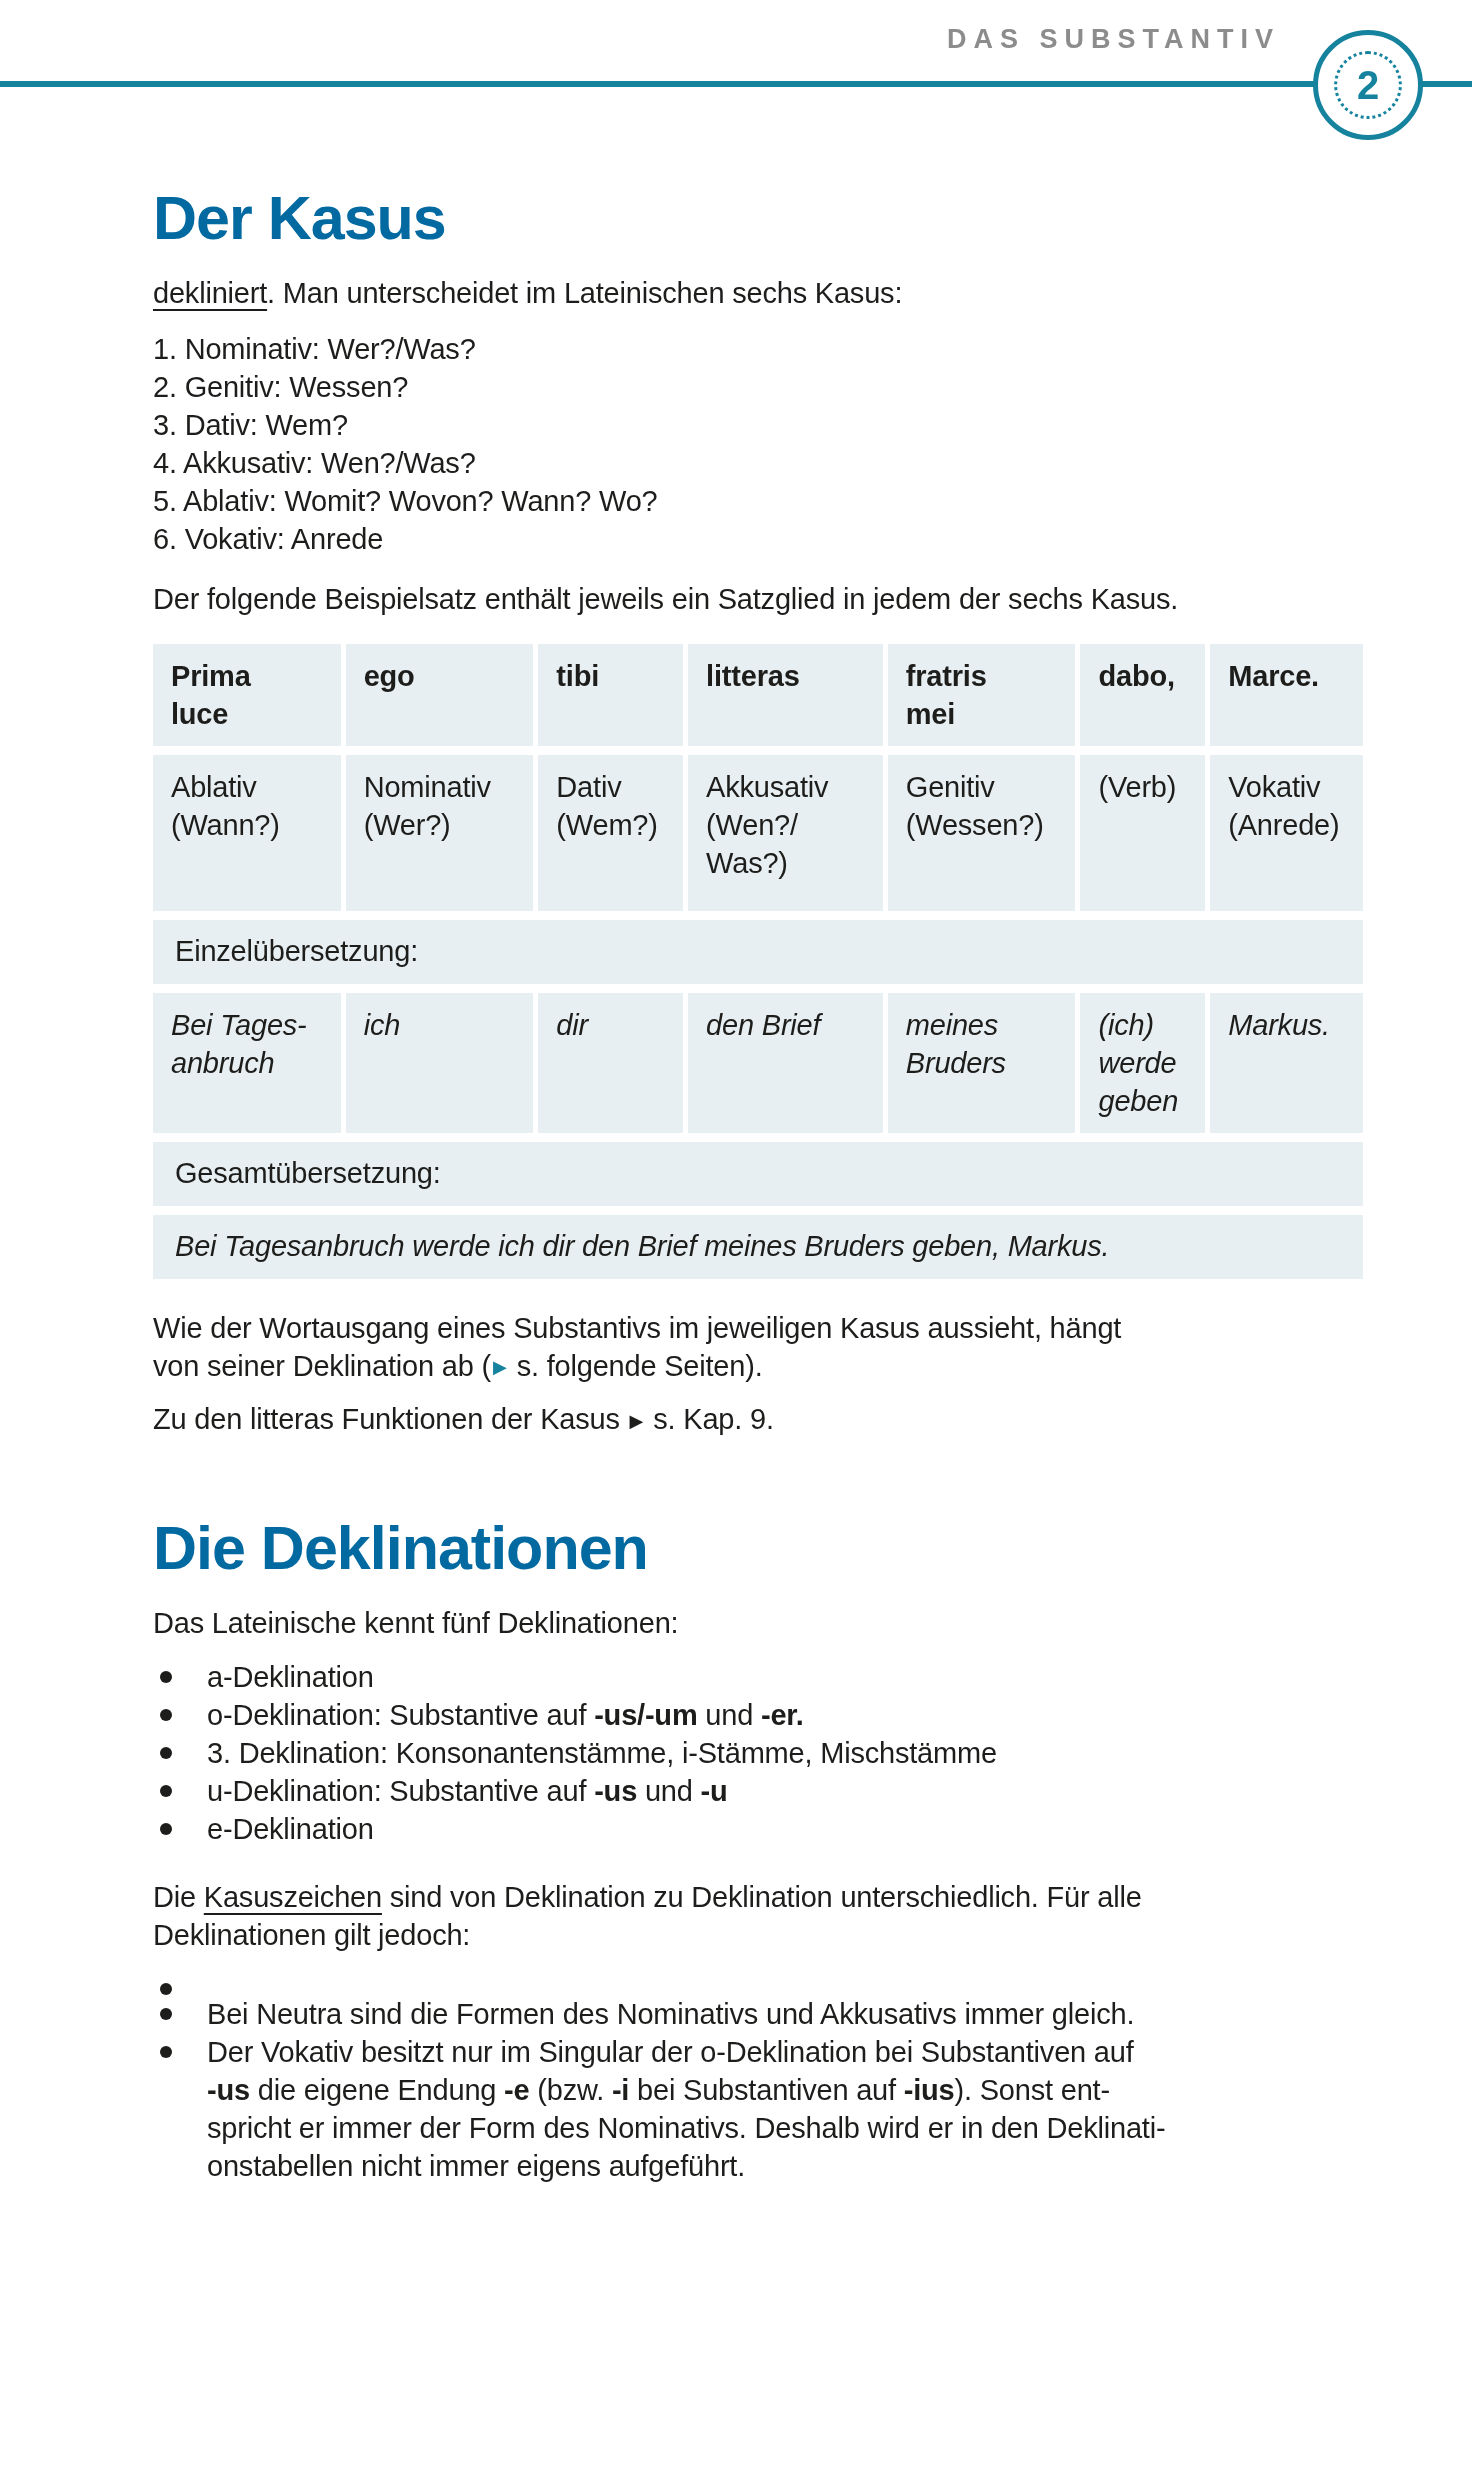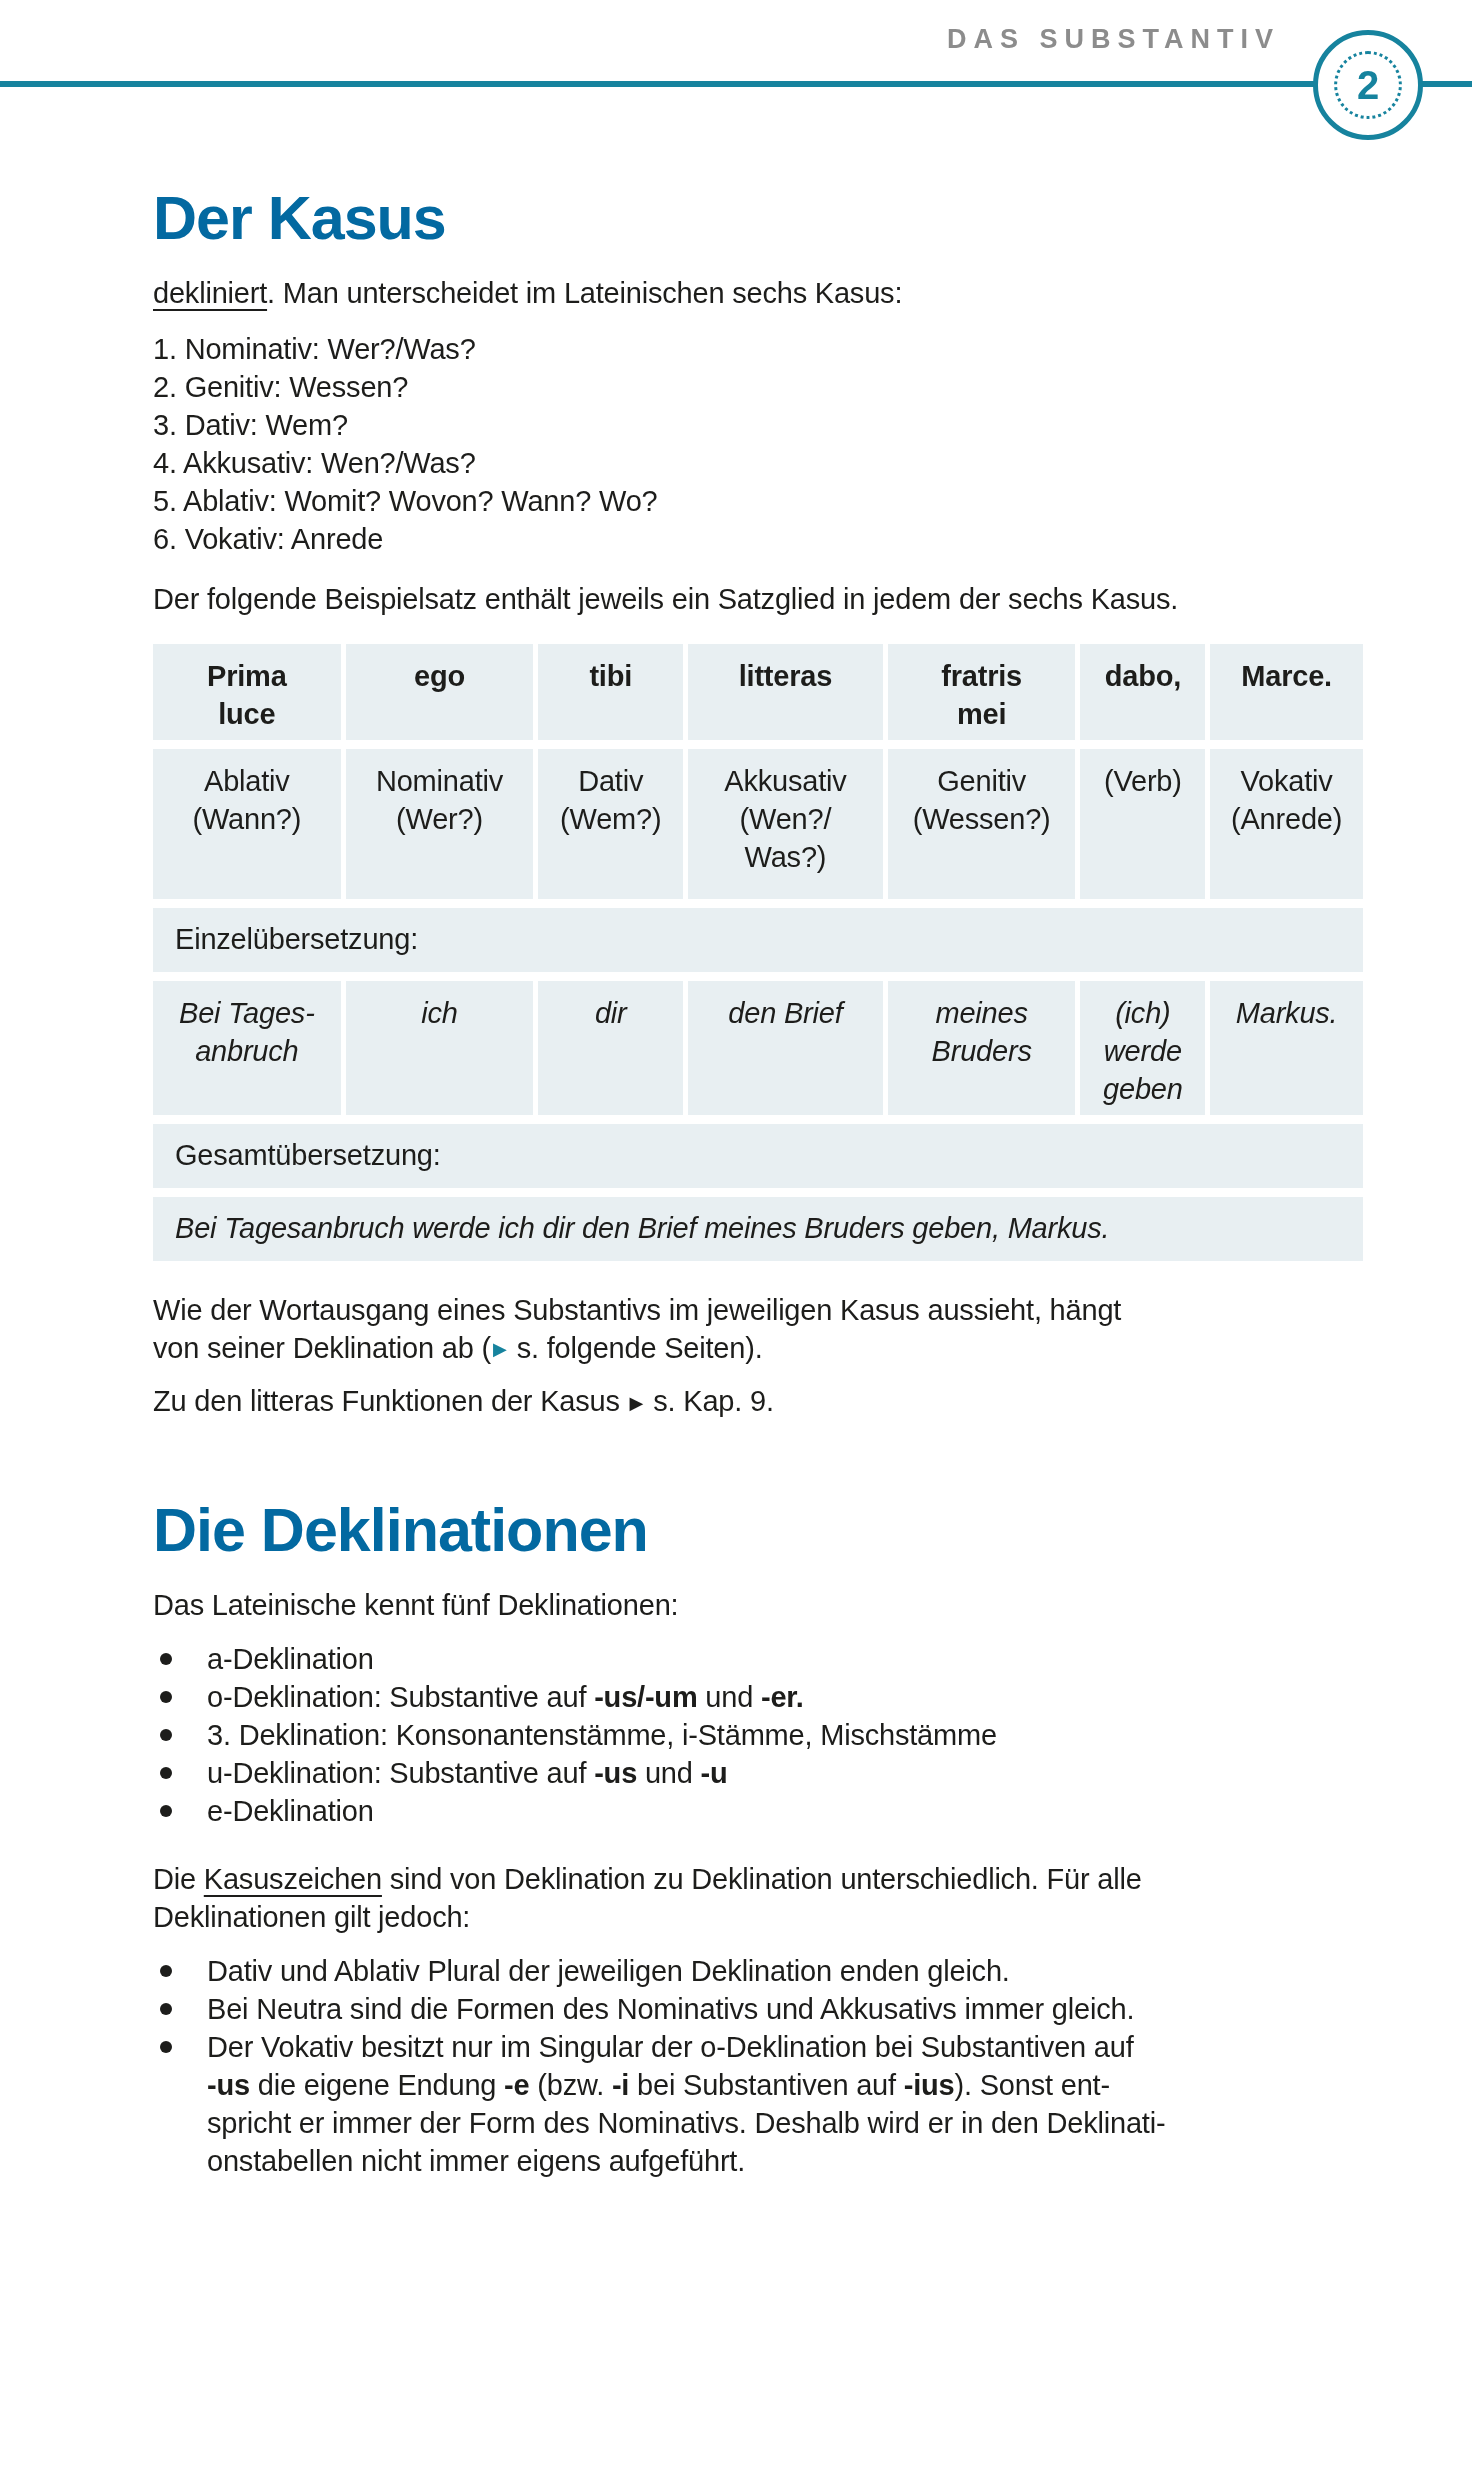--- a/index.html
+++ b/index.html
@@ -54,23 +54,22 @@
   .arrow{font-size:0.62em;vertical-align:0.14em;letter-spacing:0;padding:0 2px;}
   
   .ex-table{
     display:grid;
     grid-template-columns:188fr 188fr 145fr 195fr 188fr 125fr 153fr;
     gap:9px 5px;
     margin:26px -20px 0 0;
   }
   .cell{
     background:#e8eff2;
-    padding:13px 18px 7px 18px;
+    padding:13px 18px 13px 18px;
     white-space:pre-line;
-    text-align:center;
   }
   .cell.word{font-weight:700;min-height:76px;}
   .cell.case{min-height:130px;}
   .cell.einzel{font-style:italic;min-height:112px;}
   .band{grid-column:1/-1;background:#e8eff2;padding:12px 18px 14px 22px;}
   .band.italic{font-style:italic;}
   
   .bullets{margin:16px 0 0 0;}
   .bullet{display:flex;align-items:flex-start;gap:11px;}
   .dot{flex:none;width:12px;height:12px;border-radius:50%;background:#1d1d1b;margin:13px 24px 0 7px;}
@@ -188,21 +187,20 @@
       </div>
     </div>
 
     <div class="gap-lg"></div>
     <p class="body"><span>Die </span><span class="u">Kasuszeichen</span><span> sind von Deklination zu Deklination unterschiedlich. Für alle
 Deklinationen gilt jedoch:</span></p>
 
     <div class="bullets">
       <div class="bullet">
         <span class="dot"></span>
-        <span class="bt"><span>Dativ und Ablativ Plural der jeweiligen Deklination enden gleich.</span></span>
       </div>
       <div class="bullet">
         <span class="dot"></span>
         <span class="bt"><span>Bei Neutra sind die Formen des Nominativs und Akkusativs immer gleich.</span></span>
       </div>
       <div class="bullet">
         <span class="dot"></span>
         <span class="bt"><span>Der Vokativ besitzt nur im Singular der o-Deklination bei Substantiven auf
 </span><span class="b">-us</span><span> die eigene Endung </span><span class="b">-e</span><span> (bzw. </span><span class="b">-i</span><span> bei Substantiven auf </span><span class="b">-ius</span><span>). Sonst ent-
 spricht er immer der Form des Nominativs. Deshalb wird er in den Deklinati-

